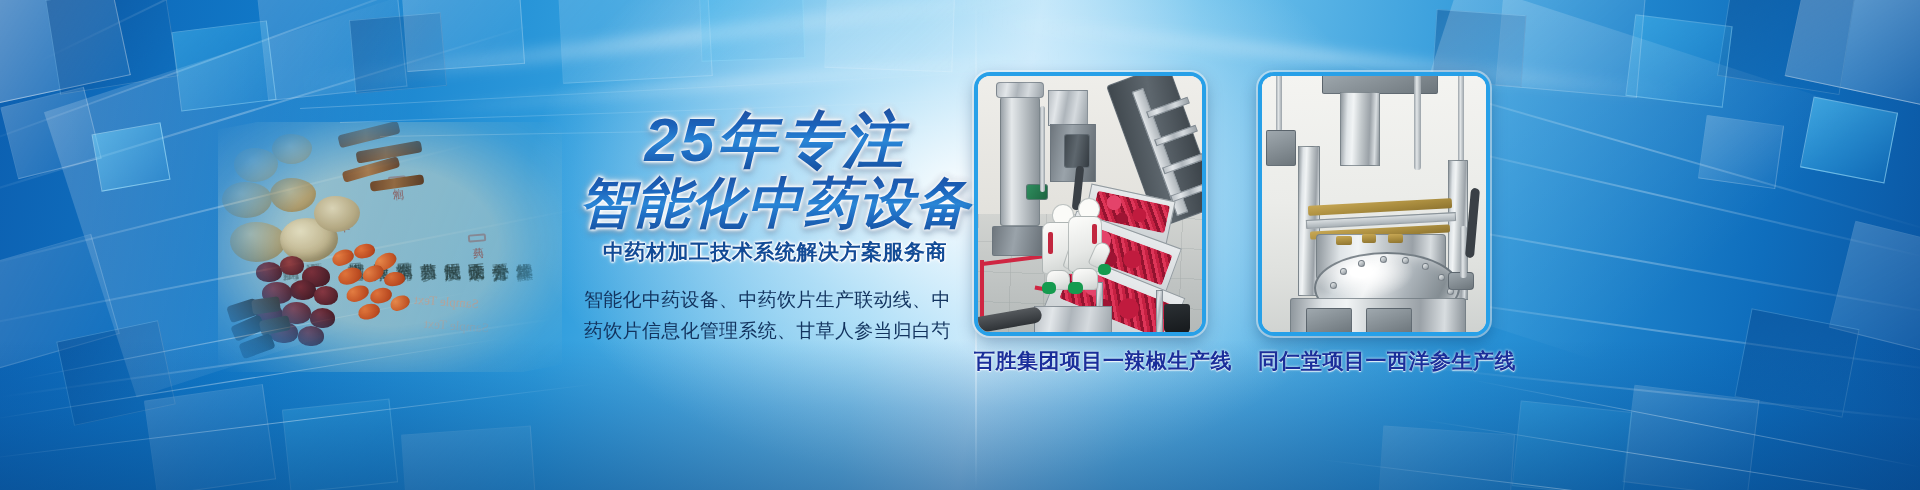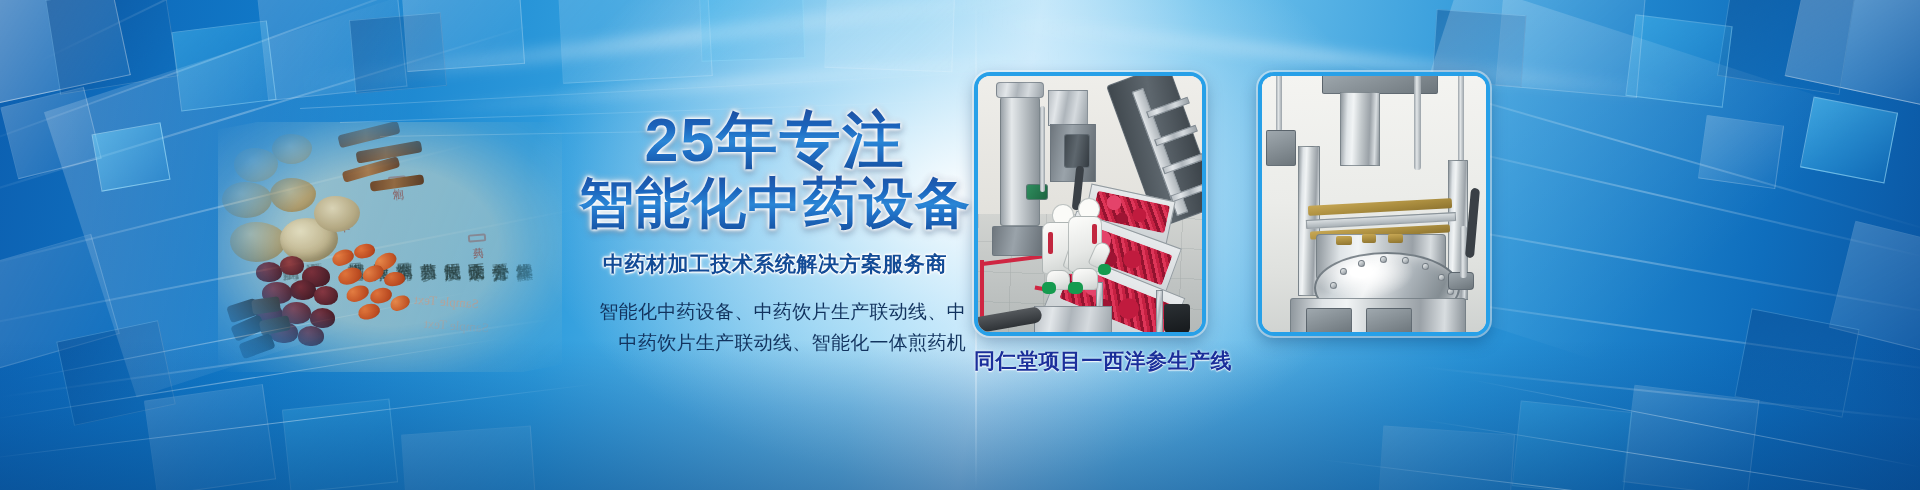--- a/index.html
+++ b/index.html
@@ -127,41 +127,42 @@
 
   .hl-line {
     font-weight:bold;
     letter-spacing:2px;
     white-space:nowrap;
     background:linear-gradient(180deg,#1f4fa0 0%,#1b63bb 28%,#2a86d6 52%,#1f6ec4 70%,#154d9c 100%);
     -webkit-background-clip:text; background-clip:text;
     -webkit-text-fill-color:transparent; color:transparent;
     filter:drop-shadow(0 0 1.6px #fff) drop-shadow(0 0 1.6px #fff)
            drop-shadow(0 0 3px rgba(255,255,255,.95)) drop-shadow(0 2px 2px rgba(8,48,98,.45));
+    font-style:italic;
   }
   #hl1 { font-size:61px; line-height:64px; }
   #hl2 { font-size:55px; line-height:62px; letter-spacing:1px; }
   #hl3 { font-size:47px; line-height:56px; letter-spacing:6px; }
 
   #tagline {
-    margin-top:16px;
+    margin-top:4px;
     font-size:21px; font-weight:bold; letter-spacing:.5px;
     color:#124b96;
     white-space:nowrap;
     text-shadow:
       0 0 2px #fff, 1px 0 2px #fff, -1px 0 2px #fff, 0 1px 2px #fff, 0 -1px 2px #fff,
       0 0 5px rgba(255,255,255,.95);
   }
   #desc {
     margin:18px auto 0;
     width:382px;
     font-size:19px; line-height:31px;
     color:#12335e;
     letter-spacing:.3px;
-    text-align:right;
+    text-align:left;
   }
   #desc .dl { display:block; white-space:nowrap; }
 
   
   #divider {
     position:absolute; left:975px; top:0; width:2px; height:490px;
     background:linear-gradient(180deg,rgba(255,255,255,0) 0%,rgba(255,255,255,.85) 45%,rgba(255,255,255,.9) 60%,rgba(255,255,255,0) 100%);
     opacity:.55;
   }
 
@@ -404,21 +405,21 @@
     <div class="sample-text" style="left:196px; top:172px;">Sample Text</div>
     <div class="sample-text" style="left:206px; top:196px; opacity:.7;">Sample Text</div>
   </div>
 
   <div id="headline">
     <div class="hl-line" id="hl1">25年专注</div>
     <div class="hl-line" id="hl2">智能化中药设备</div>
     <div id="tagline">中药材加工技术系统解决方案服务商</div>
     <div id="desc">
       <span class="dl">智能化中药设备、中药饮片生产联动线、中</span>
-      <span class="dl">中药饮片生产联动线、智能化一体煎药机</span>
+      <span class="dl">药饮片信息化管理系统、甘草人参当归白芍</span>
     </div>
   </div>
 
   <div id="divider"></div>
 
   <div class="card" style="left:974px; top:72px; width:232px;">
     <div class="frame" style="width:232px; height:264px;">
       <div class="photo" id="p1">
         <div class="wall"></div>
         <div class="floorT">
@@ -478,21 +479,21 @@
           <div class="w-glove" style="left:32px; top:66px; width:13px; height:11px;"></div>
           <div class="w-suit" style="left:6px;  top:70px; width:26px; height:22px;"></div>
           <div class="w-glove" style="left:2px;  top:84px; width:15px; height:12px;"></div>
         </div>
 
         <div class="mach" style="left:56px; top:230px; width:78px; height:40px;"></div>
         <div class="bin" style="left:186px; top:228px; width:26px; height:30px;"></div>
         <div class="pipe" style="left:-6px; top:236px; width:70px; height:16px; transform:rotate(-10deg);"></div>
       </div>
     </div>
-    <div class="caption">同仁堂项目一西洋参生产线</div>
+    <div class="caption">百胜集团项目一辣椒生产线</div>
   </div>
 
   <div class="card" style="left:1258px; top:72px; width:232px;">
     <div class="frame" style="width:232px; height:264px;">
       <div class="photo" id="p2">
         <div class="wall"></div>
 
         <div class="ctrl" style="left:60px; top:-4px; width:116px; height:22px;"></div>
         <div class="tank" style="left:78px; top:16px; width:40px; height:74px;"></div>
         <div class="vpipe" style="left:152px; top:-2px; width:7px; height:96px;"></div>
@@ -535,15 +536,16 @@
         <div class="brass" style="left:100px; top:158px; width:14px; height:9px;"></div>
         <div class="brass" style="left:126px; top:158px; width:15px; height:9px;"></div>
 
         <div class="tank" style="left:28px; top:222px; width:176px; height:42px; border-radius:3px;"></div>
         <div class="ctrl" style="left:44px; top:232px; width:46px; height:26px;"></div>
         <div class="ctrl" style="left:104px; top:232px; width:46px; height:26px;"></div>
 
         <div class="hose" style="left:206px; top:112px; width:9px; height:70px; transform:rotate(5deg);"></div>
       </div>
     </div>
+    <div class="caption">同仁堂项目一西洋参生产线</div>
   </div>
 
 </div>
 
 </body></html>

